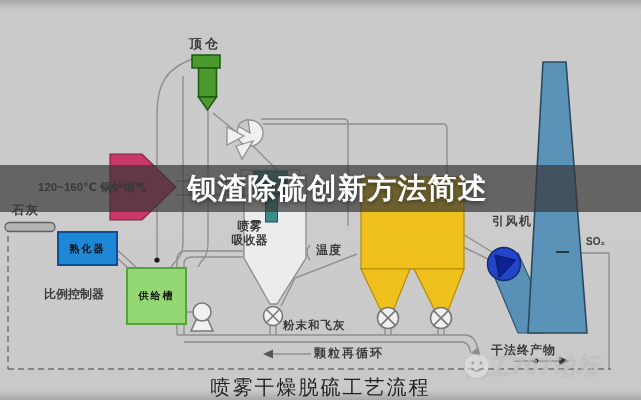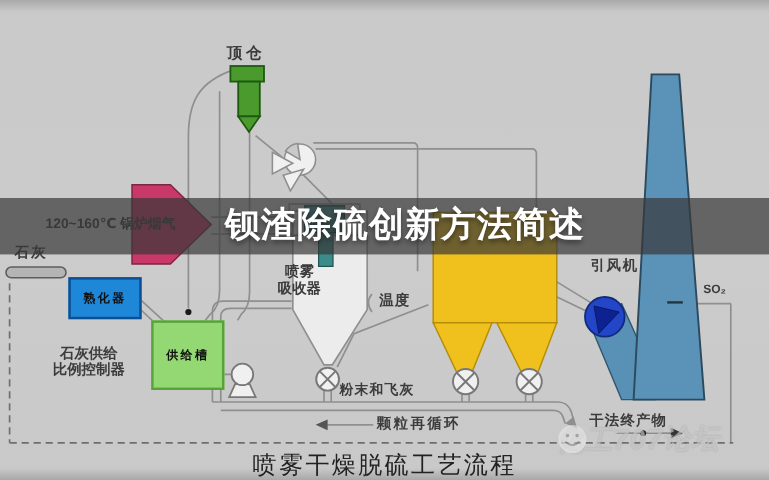--- a/index.html
+++ b/index.html
@@ -138,21 +138,20 @@
 
   <div class="lbl" style="left:189px;top:37px;font-size:13px;letter-spacing:3px;">顶仓</div>
   <div class="lbl" style="left:38px;top:180px;font-size:11.5px;">120~160℃ 锅炉烟气</div>
   <div class="lbl" style="left:12px;top:203px;letter-spacing:2px;">石灰</div>
 
   <div class="box box-slaker">
     <span>熟化器</span>
   </div>
 
   <div class="lbl center" style="left:30px;top:287px;width:88px;">
-    <div>石灰供给</div>
     <div>比例控制器</div>
   </div>
 
   <div class="box box-tank">
     <span>供给槽</span>
   </div>
 
   <div class="lbl center" style="left:226px;top:219px;width:47px;">
     <div>喷雾</div>
     <div>吸收器</div>

